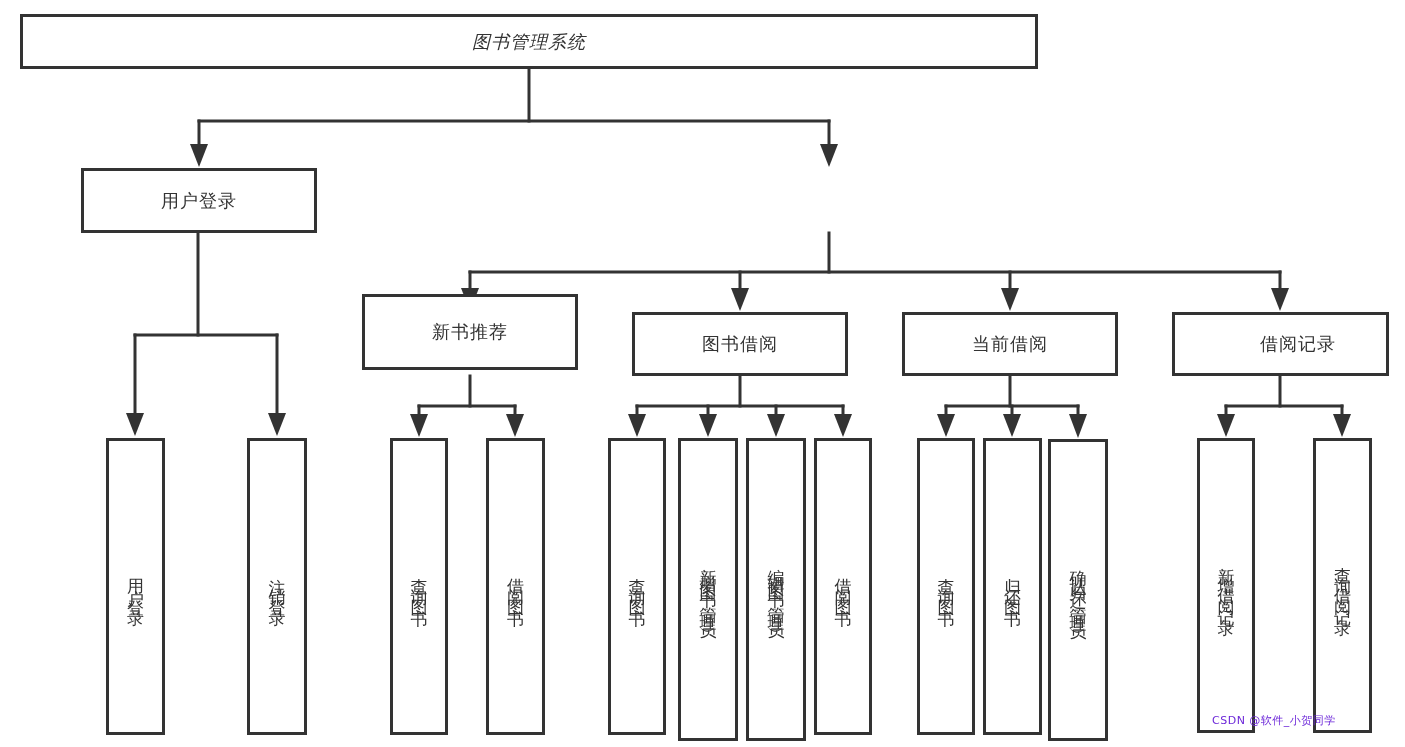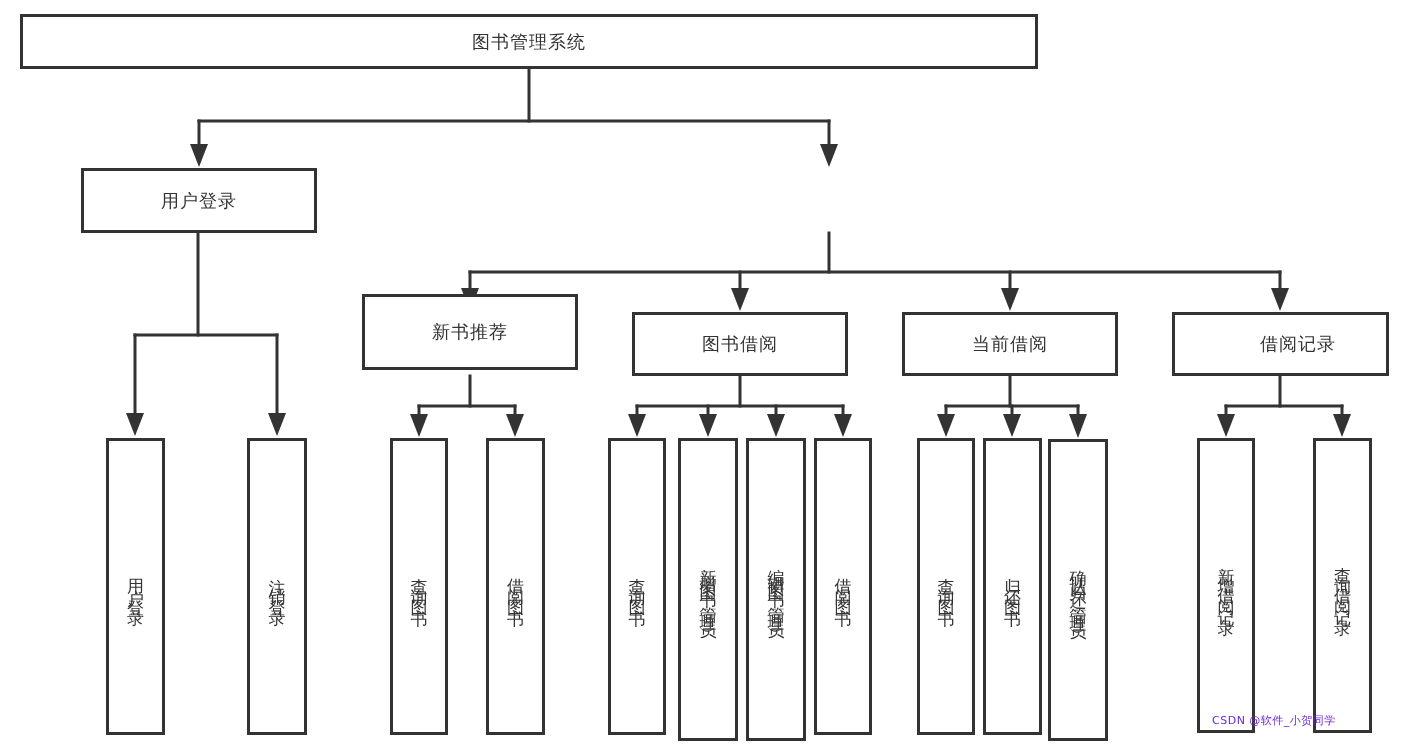--- a/index.html
+++ b/index.html
@@ -92,21 +92,21 @@
       <polygon points="767,414 785,414 776,437"></polygon>
       <polygon points="834,414 852,414 843,437"></polygon>
       <polygon points="937,414 955,414 946,437"></polygon>
       <polygon points="1003,414 1021,414 1012,437"></polygon>
       <polygon points="1069,414 1087,414 1078,438"></polygon>
       <polygon points="1217,414 1235,414 1226,437"></polygon>
       <polygon points="1333,414 1351,414 1342,437"></polygon>
     </g>
   </svg>
 
-  <div class="hbox" style="left:20px; top:14px; width:1018px; height:55px; border-width:3px;">
+  <div class="hbox" style="left:20px; top:14px; width:1018px; height:55px; border-width:3px;font-style:italic;">
     <span>图书管理系统</span>
   </div>
 
   <div class="hbox" style="left:81px; top:168px; width:236px; height:65px;">
     <span>用户登录</span>
   </div>
 
   <div class="hbox" style="left:362px; top:294px; width:216px; height:76px;">
     <span>新书推荐</span>
   </div>

